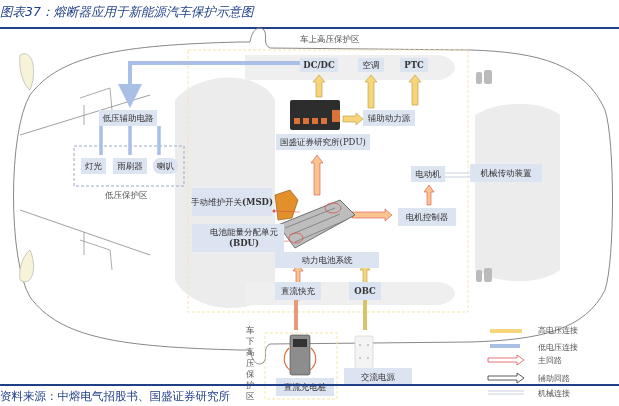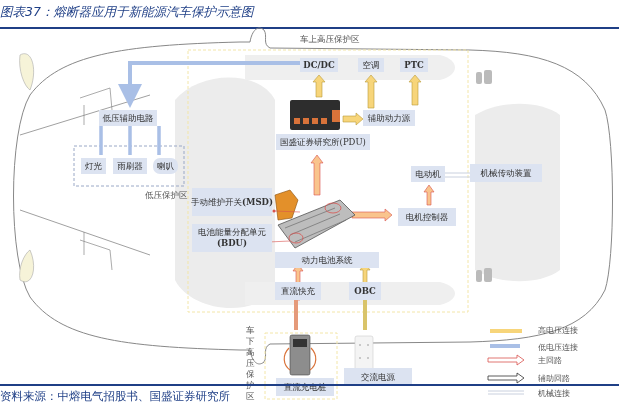--- a/index.html
+++ b/index.html
@@ -115,39 +115,39 @@
   <g>
     <path d="M490,331 L522,331" stroke="#f7d57a" stroke-width="4"></path>
     <path d="M490,346 L520,346" stroke="#a9bfe6" stroke-width="4"></path>
     <path d="M488,358 L517,358 L517,355 L524,360 L517,365 L517,362 L488,362 Z" fill="#fff" stroke="#d9534f" stroke-width="0.8"></path>
     <path d="M488,376 L517,376 L517,373 L524,378 L517,383 L517,380 L488,380 Z" fill="#fff" stroke="#333" stroke-width="0.8"></path>
     <path d="M488,391 L524,391 M488,394 L524,394" stroke="#c9d0de" stroke-width="1"></path>
   </g>
 </svg>
 
 <div class="lbl" style="left:300px;top:34px;">车上高压保护区</div>
-<div class="lbl" style="left:105px;top:190px;margin-left:40px;">低压保护区</div>
+<div class="lbl" style="left:105px;top:190px;">低压保护区</div>
 <div class="vlbl" style="left:246px;top:325px;">车下高压保护区</div>
 
 <div class="box b" style="left:300px;top:58px;width:38px;height:14px;">DC/DC</div>
 <div class="box" style="left:358px;top:58px;width:26px;height:14px;">空调</div>
 <div class="box b" style="left:400px;top:58px;width:28px;height:14px;">PTC</div>
 <div class="box" style="left:363px;top:110px;width:52px;height:16px;">辅助动力源</div>
 <div class="box" style="left:276px;top:134px;width:94px;height:16px;">国盛证券研究所(PDU)</div>
 
 <div class="box" style="left:99px;top:110px;width:58px;height:16px;">低压辅助电路</div>
 <div class="box" style="left:81px;top:158px;width:25px;height:16px;">灯光</div>
 <div class="box" style="left:113px;top:158px;width:34px;height:16px;">雨刷器</div>
 <div class="box" style="left:153px;top:158px;width:25px;height:16px;border-radius:7px;">喇叭</div>
 
 <div class="box" style="left:192px;top:188px;width:80px;height:28px;flex-direction:row;">
   <span>手动维护开关</span>
   <span class="b">(MSD)</span>
 </div>
-<div class="box" style="left:192px;top:224px;width:80px;height:28px;flex-direction:column;">
+<div class="box" style="left:192px;top:224px;width:80px;height:28px;flex-direction:column;padding-left:12px;">
   <span>电池能量分配单元</span>
   <span class="b">(BDU)</span>
 </div>
 <div class="box" style="left:275px;top:252px;width:104px;height:16px;">动力电池系统</div>
 
 <div class="box" style="left:411px;top:166px;width:34px;height:16px;">电动机</div>
 <div class="box" style="left:470px;top:164px;width:72px;height:18px;">机械传动装置</div>
 <div class="box" style="left:398px;top:208px;width:58px;height:18px;">电机控制器</div>
 
 <div class="box" style="left:275px;top:282px;width:46px;height:18px;">直流快充</div>

